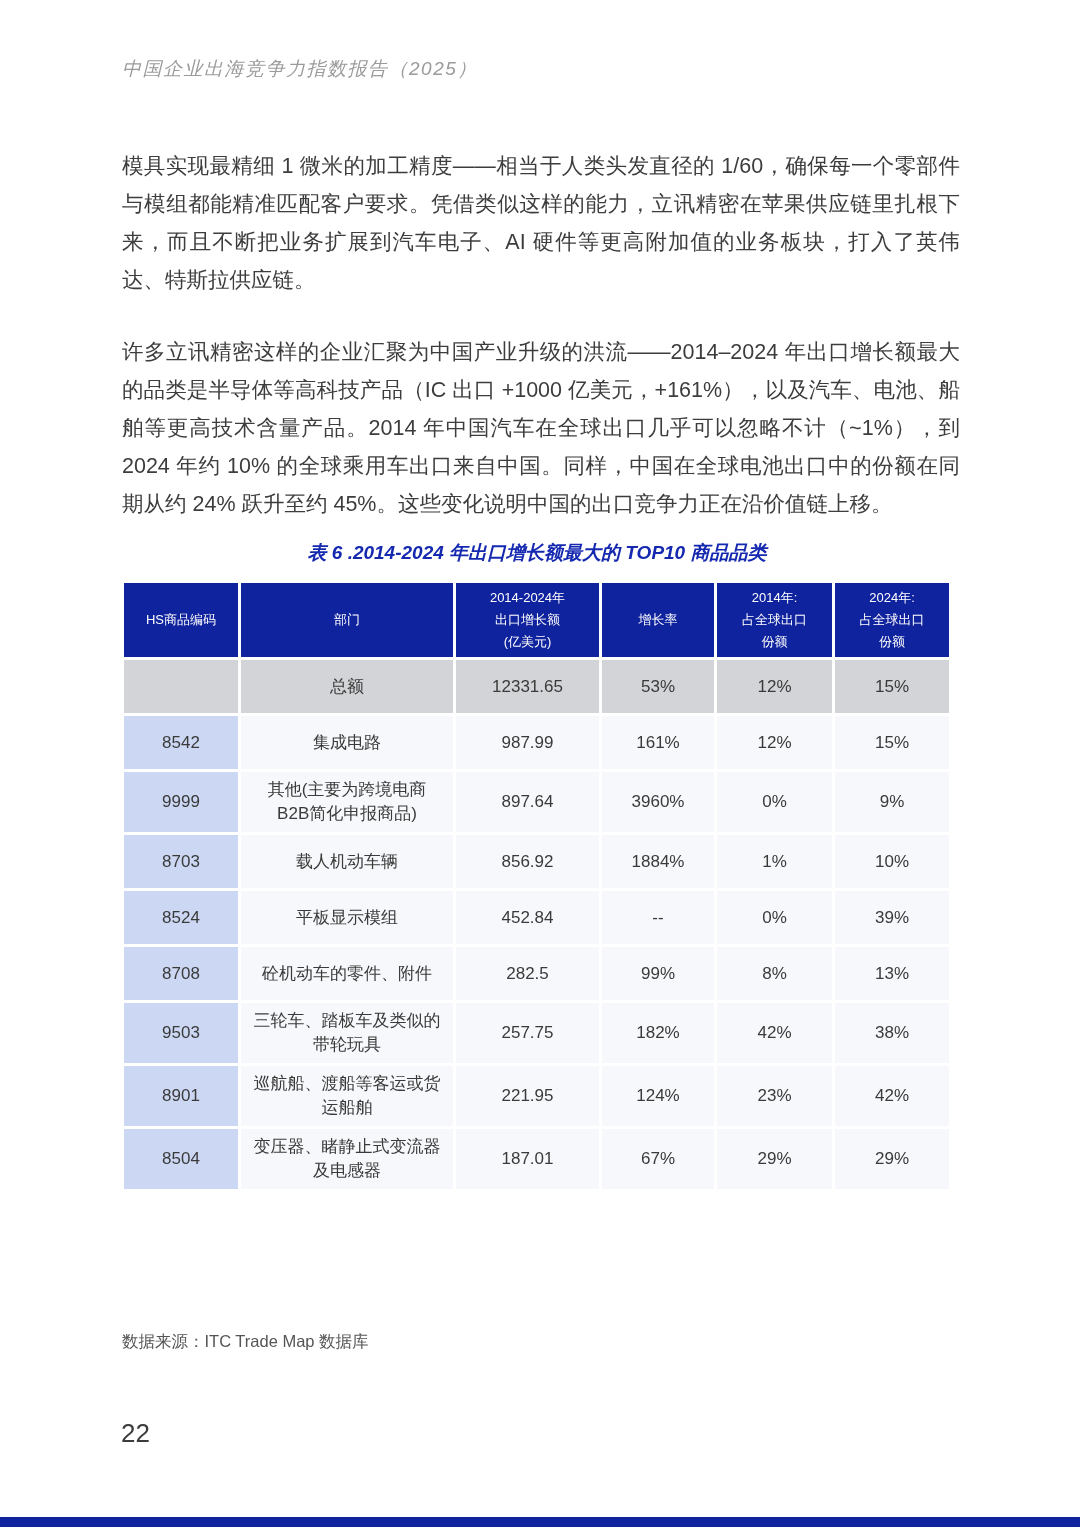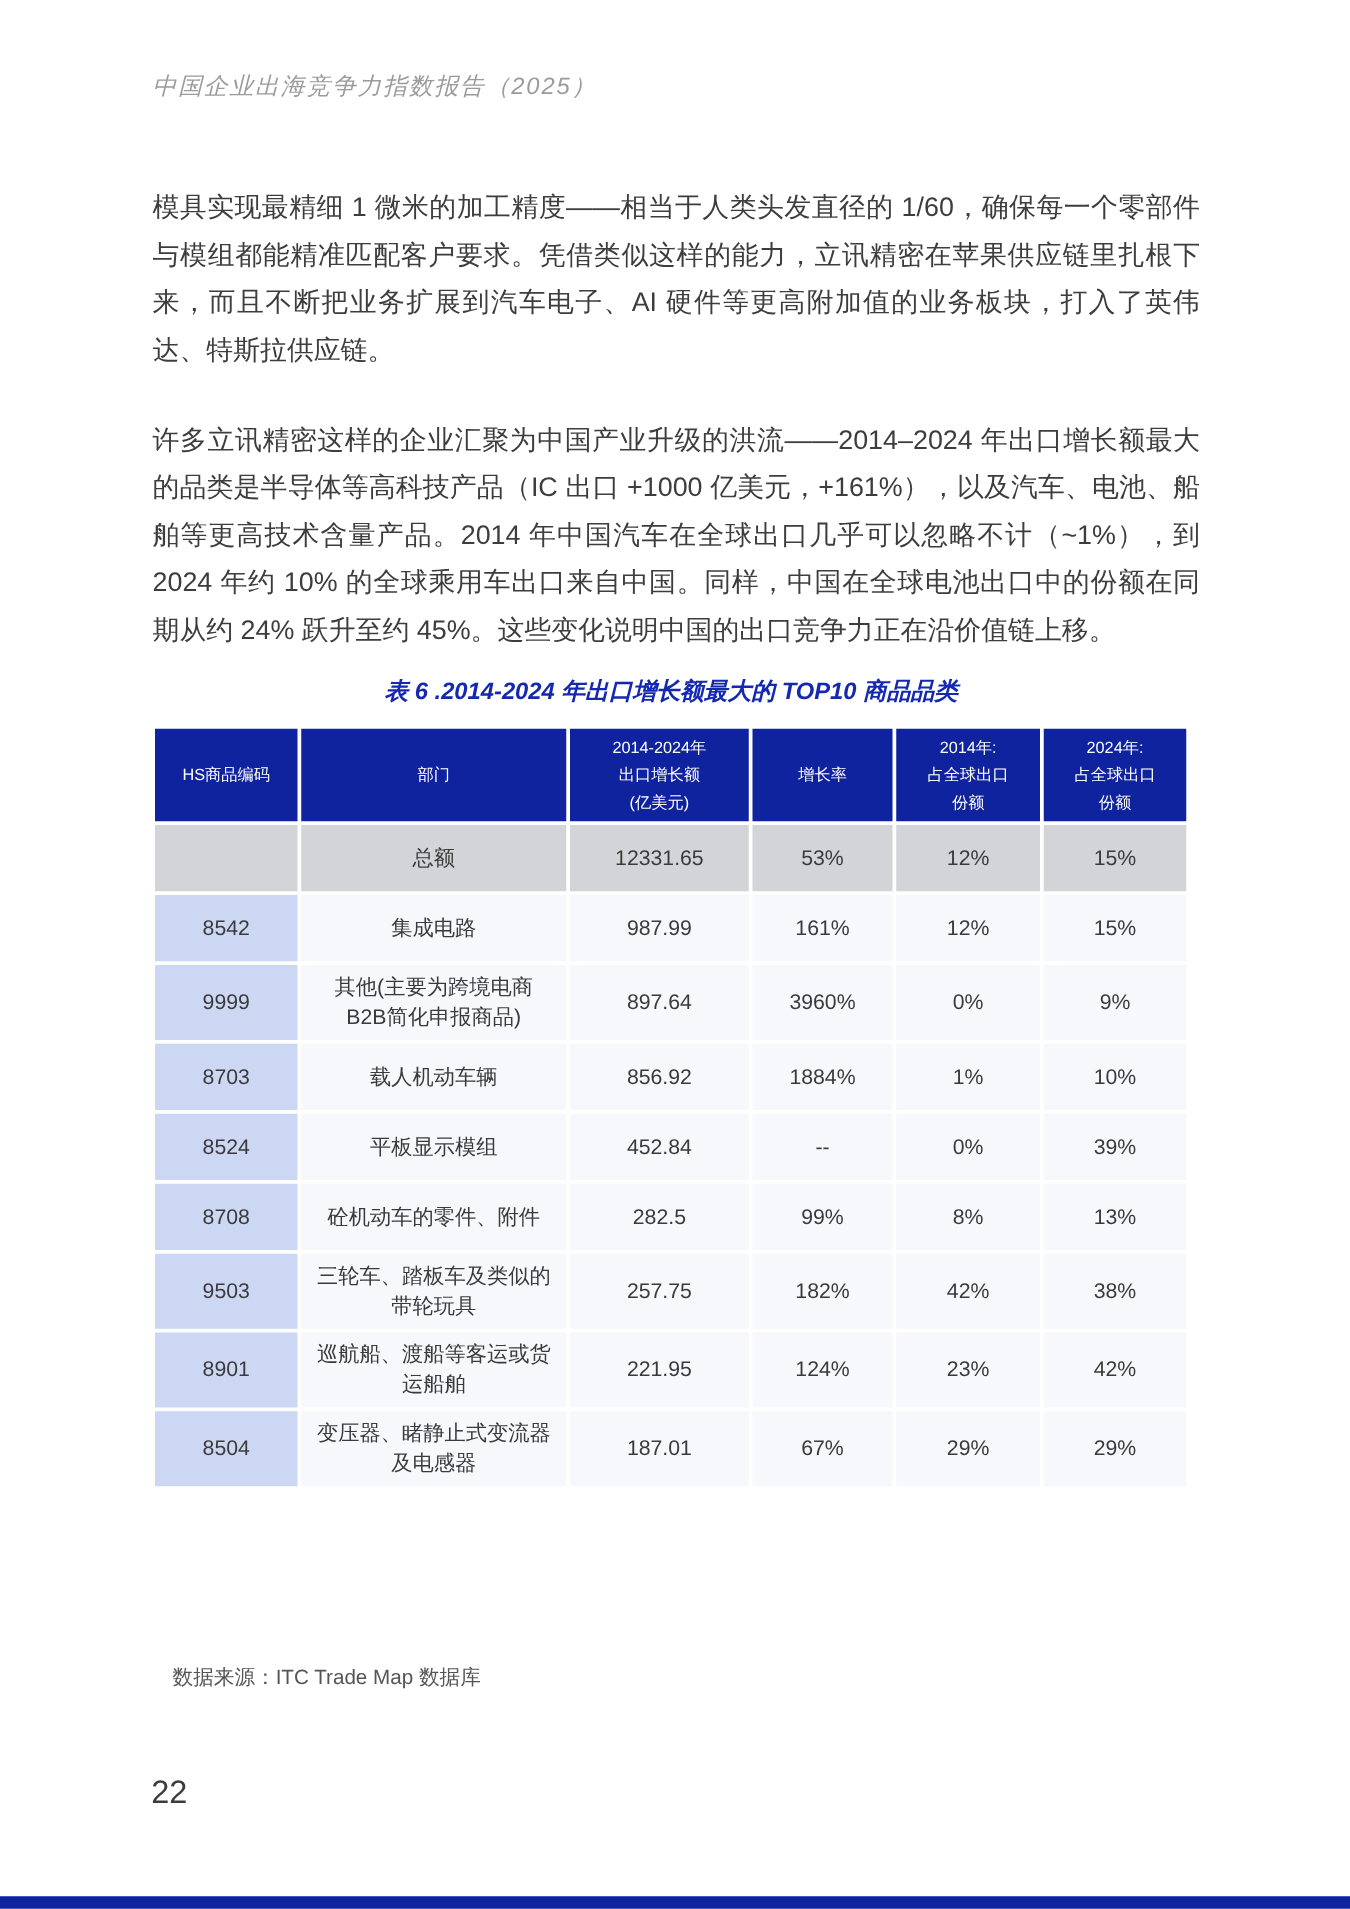--- a/index.html
+++ b/index.html
@@ -54,21 +54,21 @@
     font-size: 17px;
     text-align: center; vertical-align: middle;
     white-space: pre-line; line-height: 24px;
     height: 53px; padding: 6px 4px;
   }
   table.data td.hs { background: var(--hs-col-bg, #ccd8f3); }
   table.data tr.total td { background: var(--total-row-bg, #d3d4d7); }
 
   .source-note {
     position: absolute; left: 122px; top: 1331px;
-    font-size: 16.5px; color: #555555; margin-left: 16px;
+    font-size: 16.5px; color: #555555;
   }
   .page-number {
     position: absolute; left: 121px; top: 1418px;
     font-size: 26px; color: #3c3c3c;
   }
   .footer-bar {
     position: absolute; left: 0; bottom: 0;
     width: 1080px; height: 10px;
     background: var(--header-bg, #10239e);
   }

